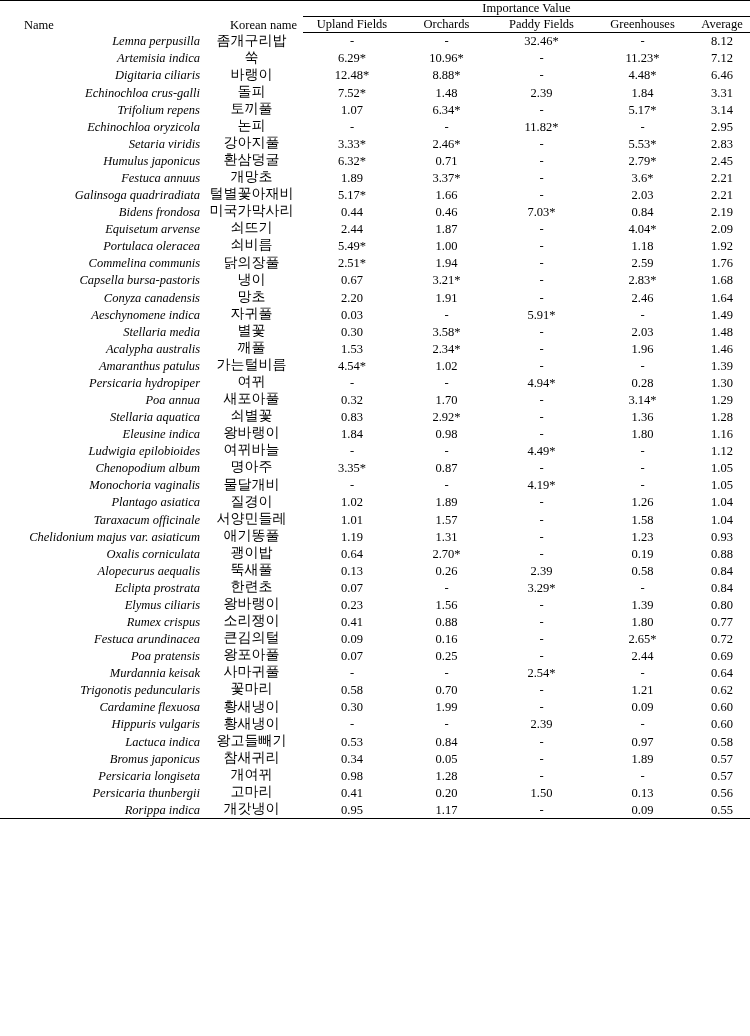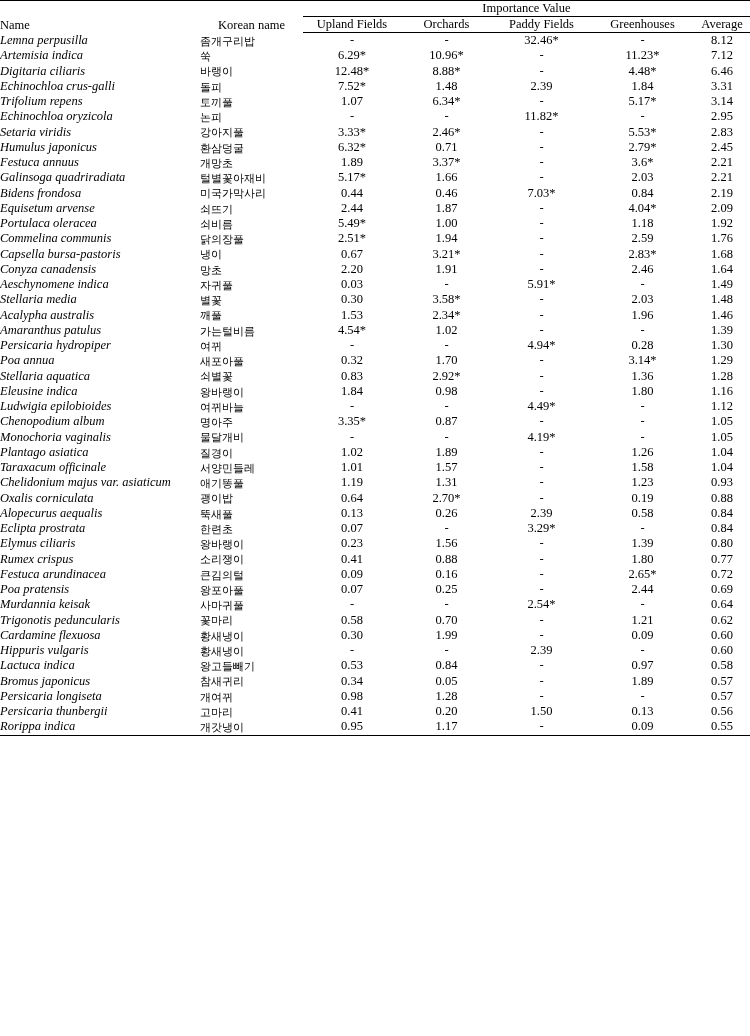--- a/index.html
+++ b/index.html
@@ -62,35 +62,36 @@
     text-align: center;
     font-weight: normal;
     padding: 2px 0 2px 0;
   }
   thead tr.subhdr th {
     border-bottom: 0.9px solid #000;
   }
   thead tr.tophdr th.hdr-name,
   thead tr.tophdr th.hdr-korean {
     border-bottom: none;
+    padding-left: 24px;
   }
 
   tbody td {
     padding: 1.0px 0 1.0px 0;
     line-height: 1.22;
   }
   td.sp-name {
-    text-align: left;
+    text-align: right;
     padding-left: 4px;
     font-style: italic;
   }
   td.kor-name {
-    text-align: left;
-    font-family: Liberation Serif, serif;
-    font-size: 11px;
+    text-align: center;
+    font-family: Liberation Mono, monospace;
+    font-size: 14px;
     font-style: normal;
   }
   td.num {
     text-align: center;
   }
   tbody tr:last-child td {
     border-bottom: 1.6px solid #000;
   }
 </style>
 </head>

